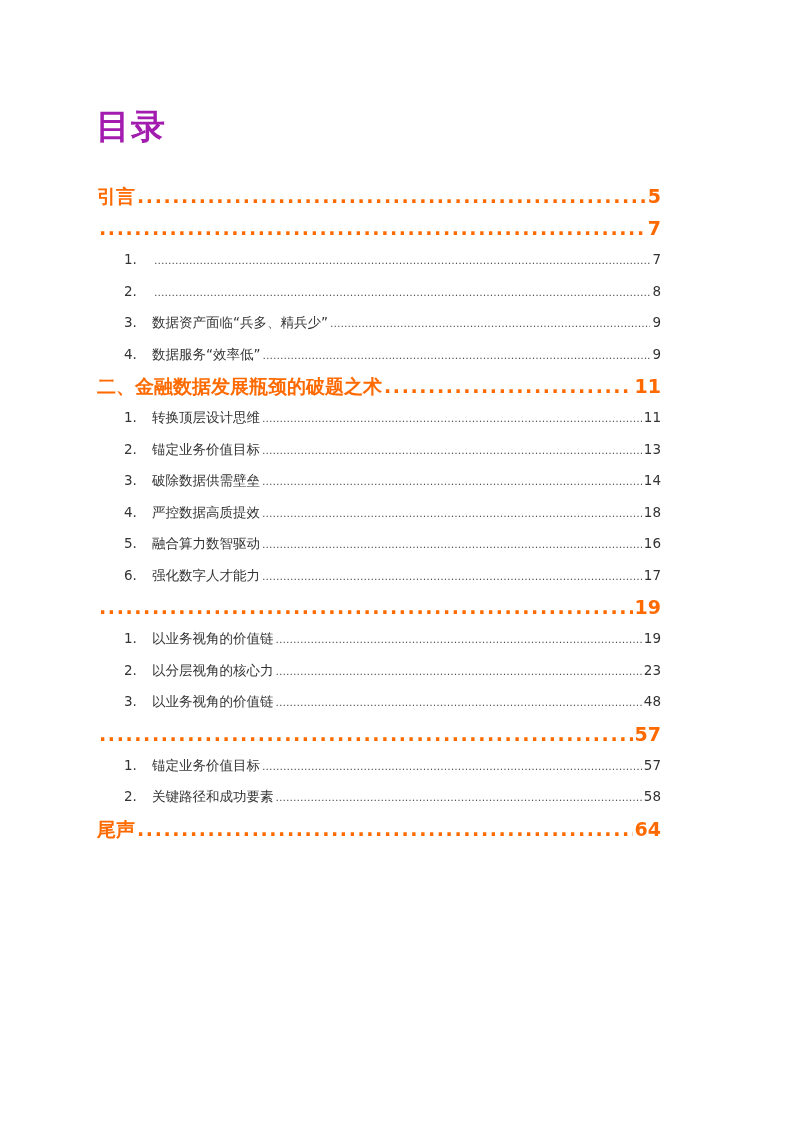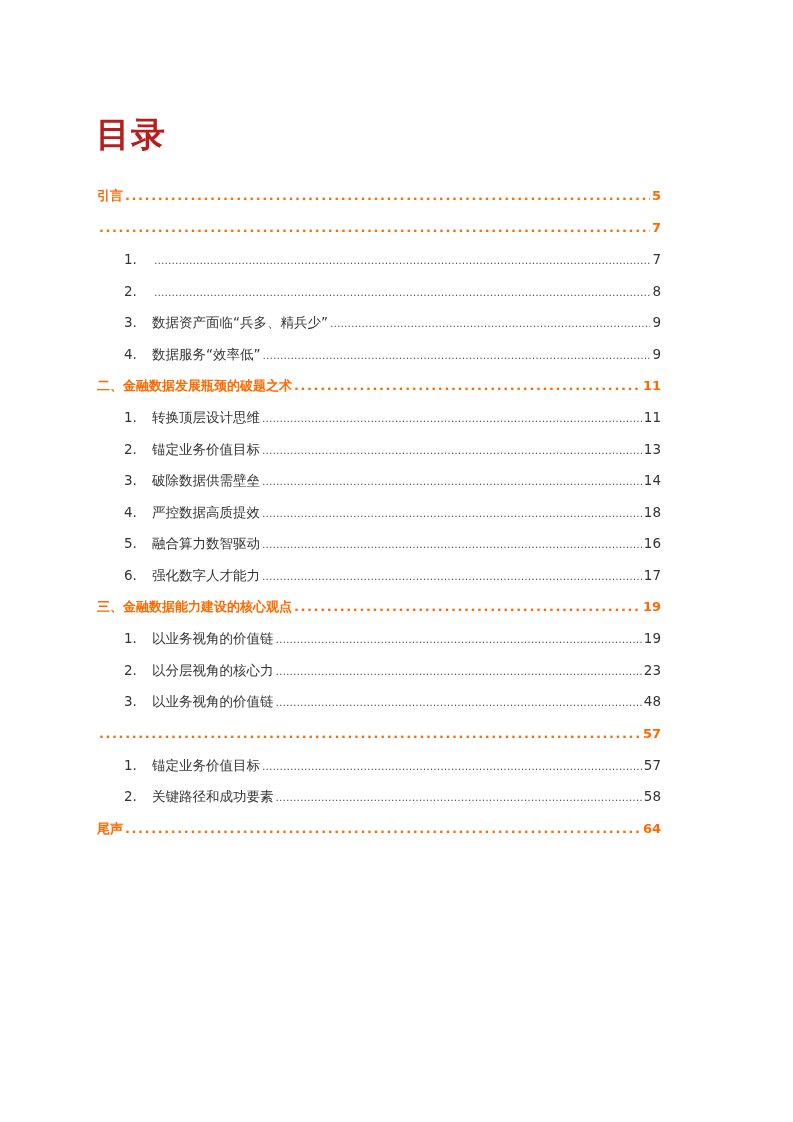--- a/index.html
+++ b/index.html
@@ -1,22 +1,22 @@
 <!DOCTYPE html>
 <html><head>
 <meta charset="utf-8">
 <style>
   html, body { margin: 0; padding: 0; background: #ffffff; }
   body { width: 793px; height: 1122px; position: relative; overflow: hidden;
          font-family: "DejaVu Sans", "Liberation Sans", sans-serif; }
-  .title { position: absolute; left: 96px; top: 112px; font-size: 34px; font-weight: bold;
-           color: #b91c1c; letter-spacing: 1px; line-height: 44px; }
+  .title { position: absolute; left: 96px; top: 104px; font-size: 34px; font-weight: bold;
+           color: #a21caf; letter-spacing: 1px; line-height: 44px; }
   .toc { position: absolute; left: 97px; top: 180px; width: 564px; }
   .row { display: flex; align-items: baseline; white-space: nowrap; overflow: hidden; }
-  .row.major { height: 32px; line-height: 32px; font-size: 13px; font-weight: bold; color: #FF6A00; }
+  .row.major { height: 32px; line-height: 32px; font-size: 19px; font-weight: bold; color: #FF6A00; }
   .row.minor { height: 31.5px; line-height: 31.5px; font-size: 13.5px; color: #333333; padding-left: 27px; }
   .num { display: inline-block; width: 28px; flex: none; }
   .label { flex: none; }
   .leader { flex: 1 1 auto; overflow: hidden; margin: 0 2px; min-width: 10px; }
   .leader::after { content: "......................................................................................................................................................................................................................................................"; letter-spacing: 0px; }
   .row.major .leader::after { letter-spacing: 1.6px; }
   .row.minor .leader { color: #555; font-size: 11px; }
   .page { flex: none; text-align: right; }
 </style>
 </head>
@@ -91,21 +91,20 @@
     <span class="leader"></span>
     <span class="page">16</span>
   </div>
   <div class="row minor">
     <span class="num">6.</span>
     <span class="label">强化数字人才能力</span>
     <span class="leader"></span>
     <span class="page">17</span>
   </div>
   <div class="row major">
-    <span class="label">三、金融数据能力建设的核心观点</span>
     <span class="leader"></span>
     <span class="page">19</span>
   </div>
   <div class="row minor">
     <span class="num">1.</span>
     <span class="label">以业务视角的价值链</span>
     <span class="leader"></span>
     <span class="page">19</span>
   </div>
   <div class="row minor">

